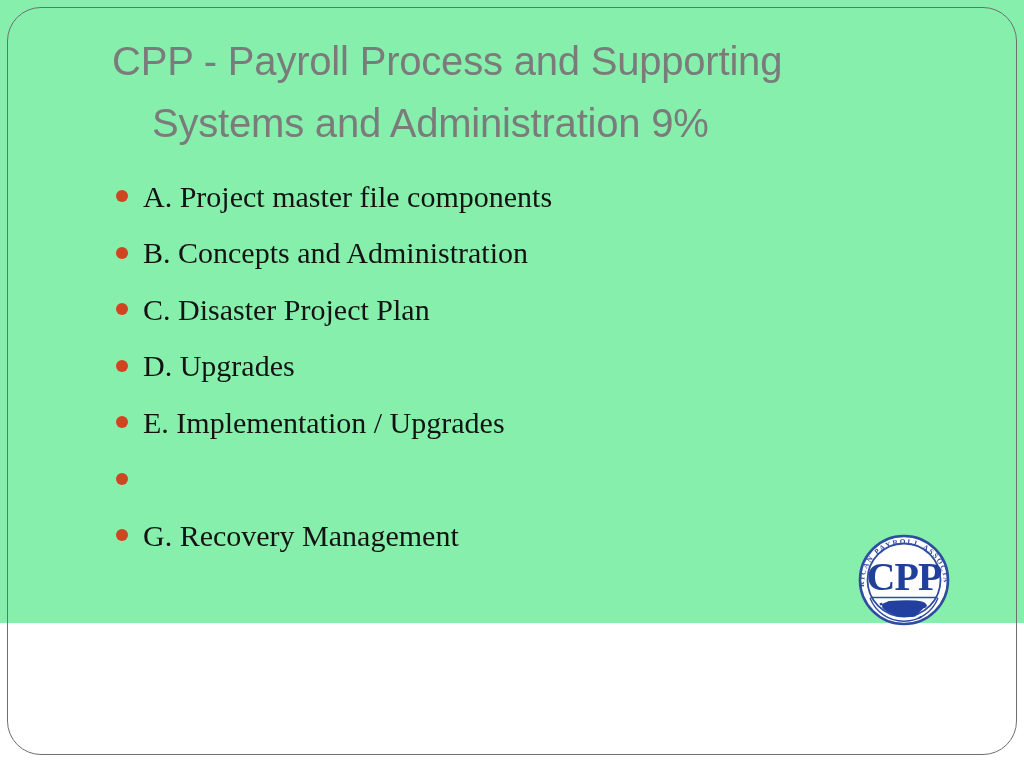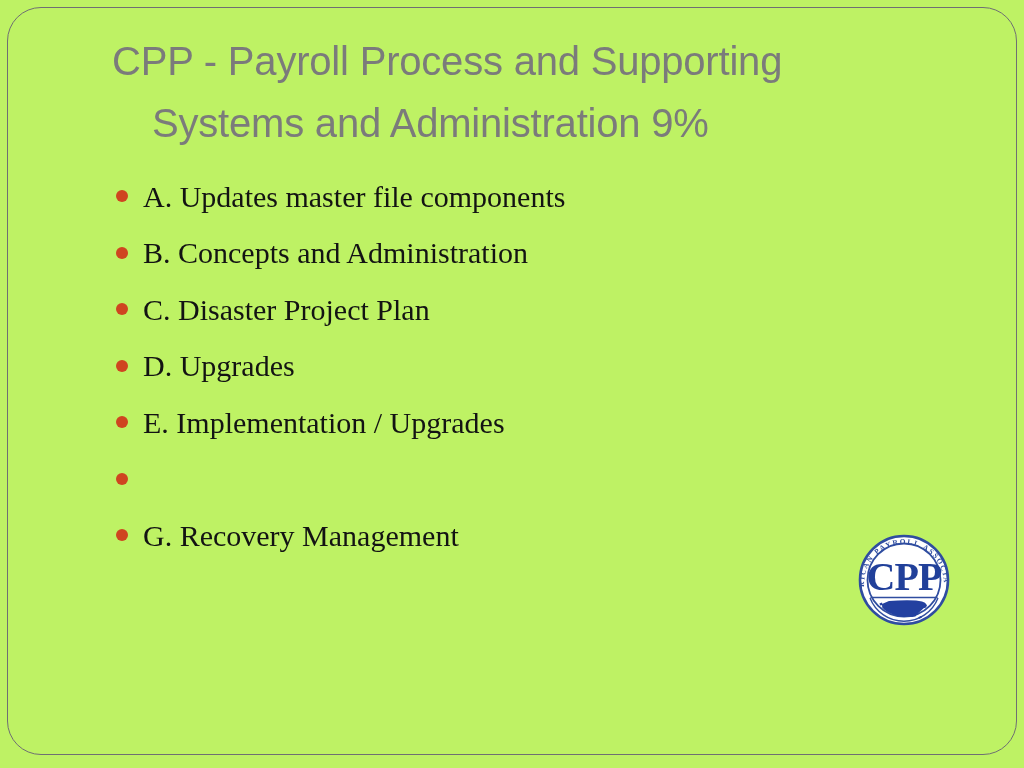--- a/index.html
+++ b/index.html
@@ -10,22 +10,22 @@
   body {
     width: 1024px;
     height: 768px;
     overflow: hidden;
     font-family: "Liberation Sans", sans-serif;
   }
 
   .slide {
     position: relative;
     width: 1024px;
-    height: 768px;
-    background: #bef264;
+    height: 623px;
+    background: #86efac;
     box-sizing: border-box;
   }
 
   
   .slide-frame {
     position: absolute;
     left: 7px;
     top: 7px;
     width: 1010px;
     height: 748px;
@@ -104,21 +104,21 @@
   <div class="slide-frame"></div>
 
   <div class="slide-title">
     <span style="display: block;">CPP - Payroll Process and Supporting</span>
     <span style="display: block; margin-left: 40px;">Systems and Administration 9%</span>
   </div>
 
   <ul class="bullet-list">
     <li class="bullet-item">
       <span class="bullet-dot"></span>
-      <span class="bullet-text">A. Updates master file components</span>
+      <span class="bullet-text">A. Project master file components</span>
     </li>
     <li class="bullet-item">
       <span class="bullet-dot"></span>
       <span class="bullet-text">B. Concepts and Administration</span>
     </li>
     <li class="bullet-item">
       <span class="bullet-dot"></span>
       <span class="bullet-text">C. Disaster Project Plan</span>
     </li>
     <li class="bullet-item">

